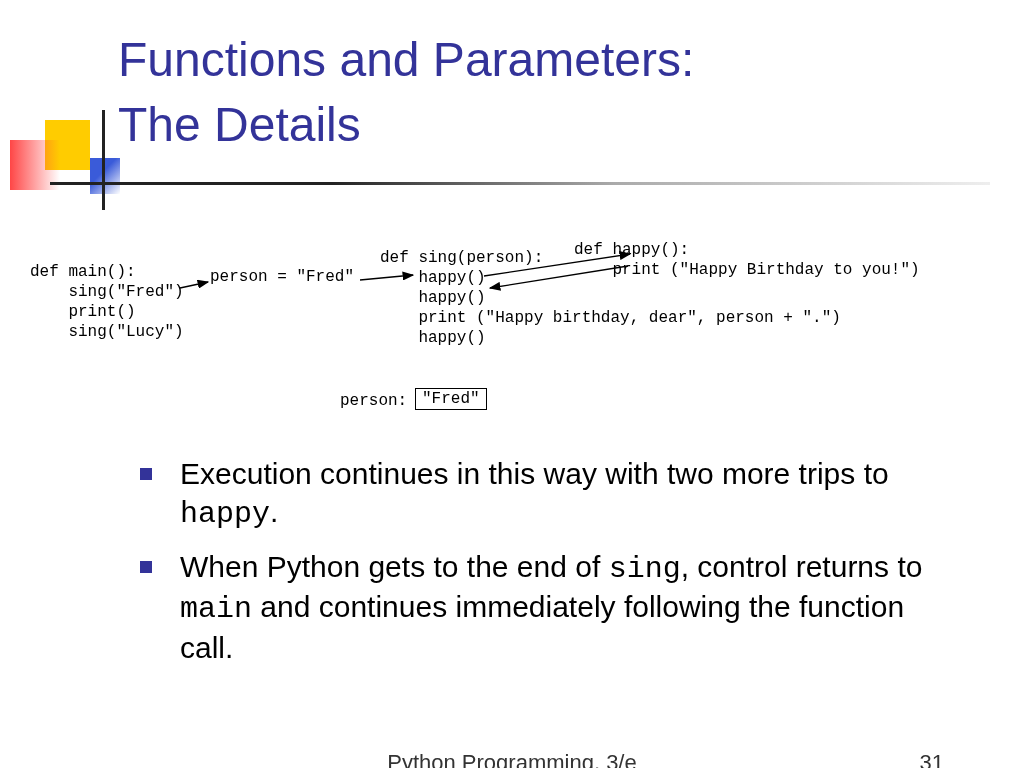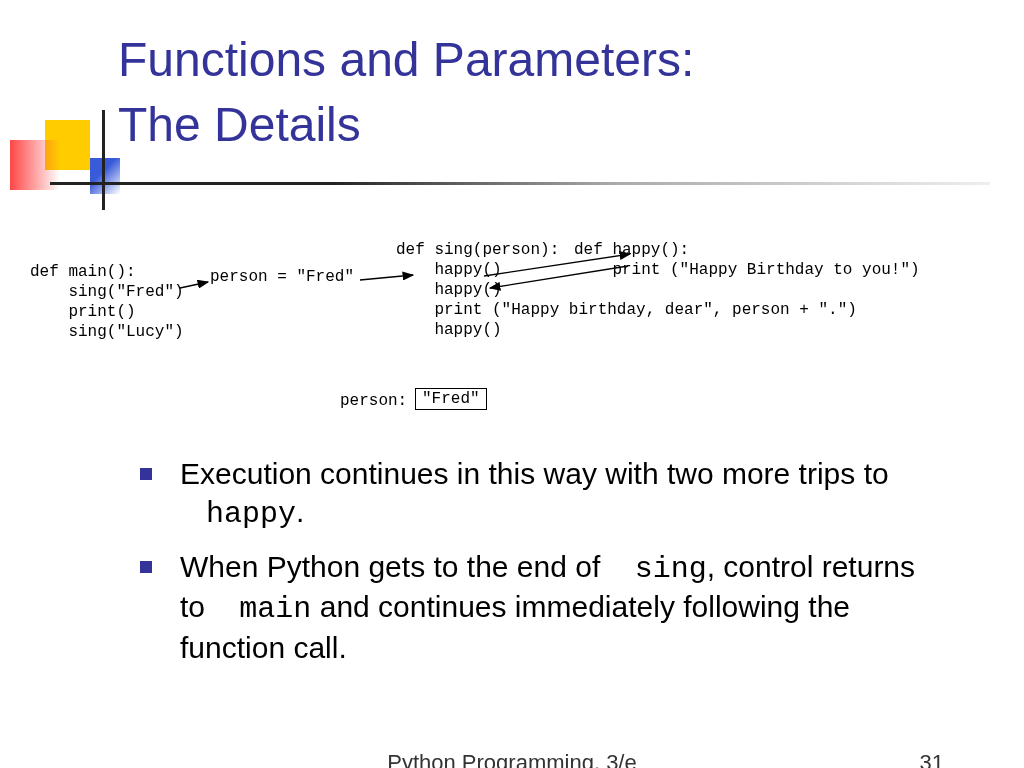--- a/index.html
+++ b/index.html
@@ -101,21 +101,21 @@
   }
   .bullets li::before {
     content: "";
     position: absolute;
     left: 0;
     top: 13px;
     width: 12px;
     height: 12px;
     background: #333399;
   }
-  .mono { font-family: "Courier New", monospace; margin-left: 26px; }
+  .mono { font-family: "Courier New", monospace; }
   .footer {
     position: absolute;
     bottom: 18px;
     left: 0;
     width: 1024px;
     font-size: 22px;
     color: #333;
   }
   .footer .center {
     position: absolute;
@@ -142,21 +142,21 @@
   <span>Functions and Parameters:</span><br>
   <span>The Details</span>
 </div>
 
 <div class="diagram">
   <div class="block" style="left:0px; top:22px;">def main():
     sing("Fred")
     print()
     sing("Lucy")</div>
   <div class="label" style="left:180px; top:28px;">person = "Fred"</div>
-  <div class="block" style="left:350px; top:0;margin-left:16px;">def sing(person):
+  <div class="block" style="left:350px; top:8px;">def sing(person):
     happy()
     happy()
     print ("Happy birthday, dear", person + ".")
     happy()</div>
   <div class="block" style="left:544px; top:0px;">def happy():
     print ("Happy Birthday to you!")</div>
   <div class="label" style="left:310px; top:152px;">person:</div>
   <div class="box" style="left:385px; top:148px;">
     <span>"Fred"</span>
   </div>

